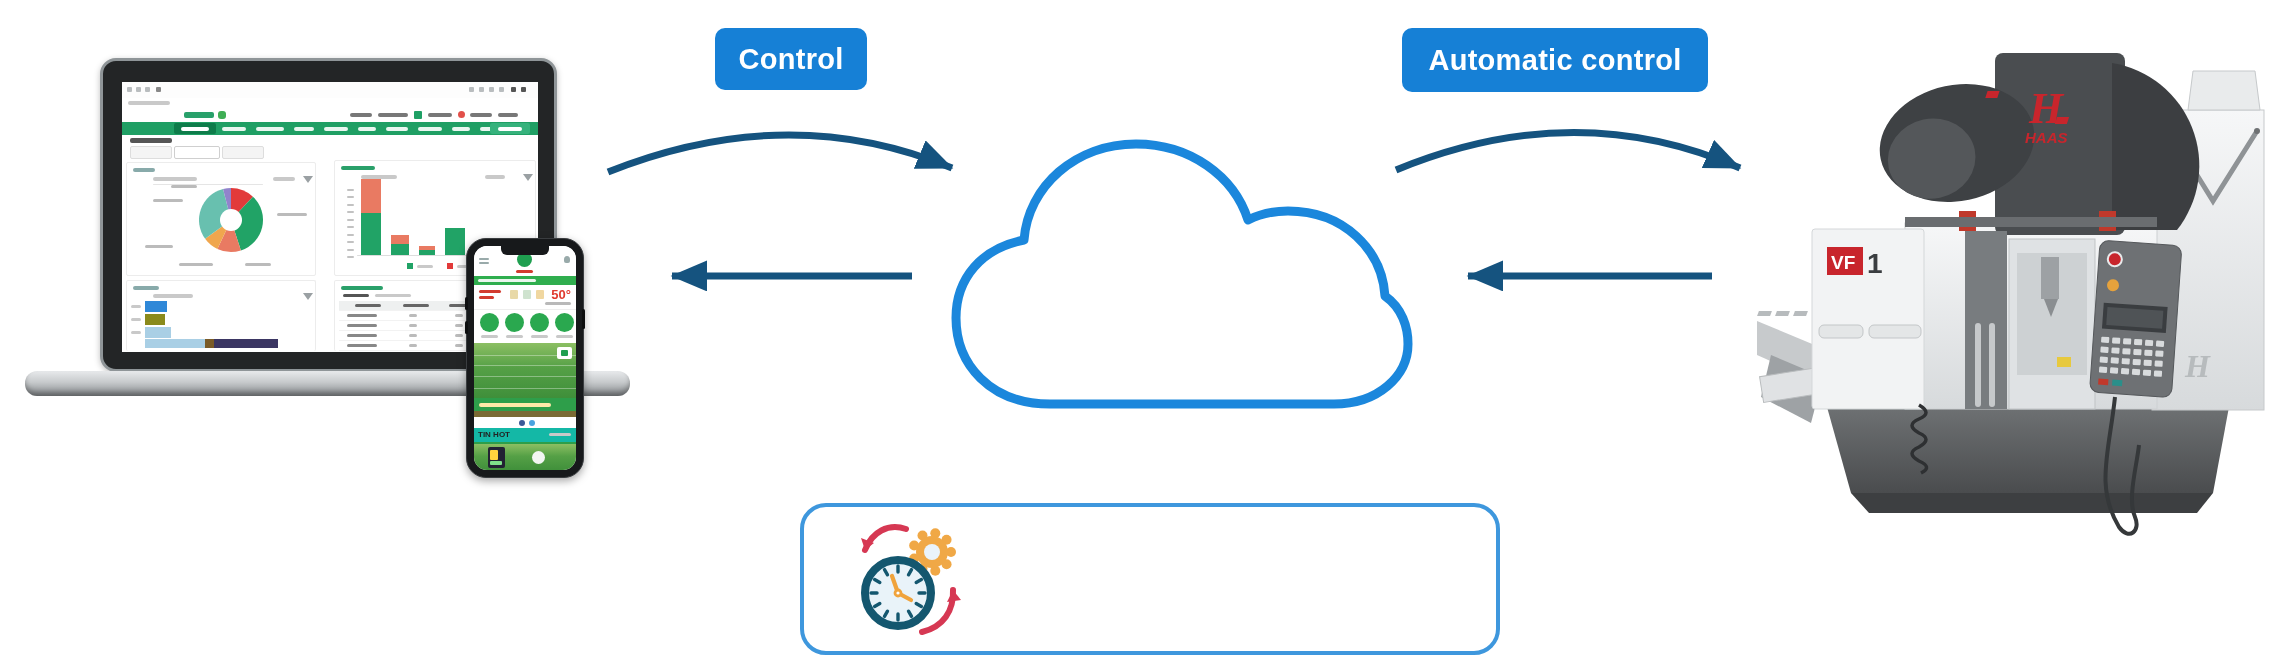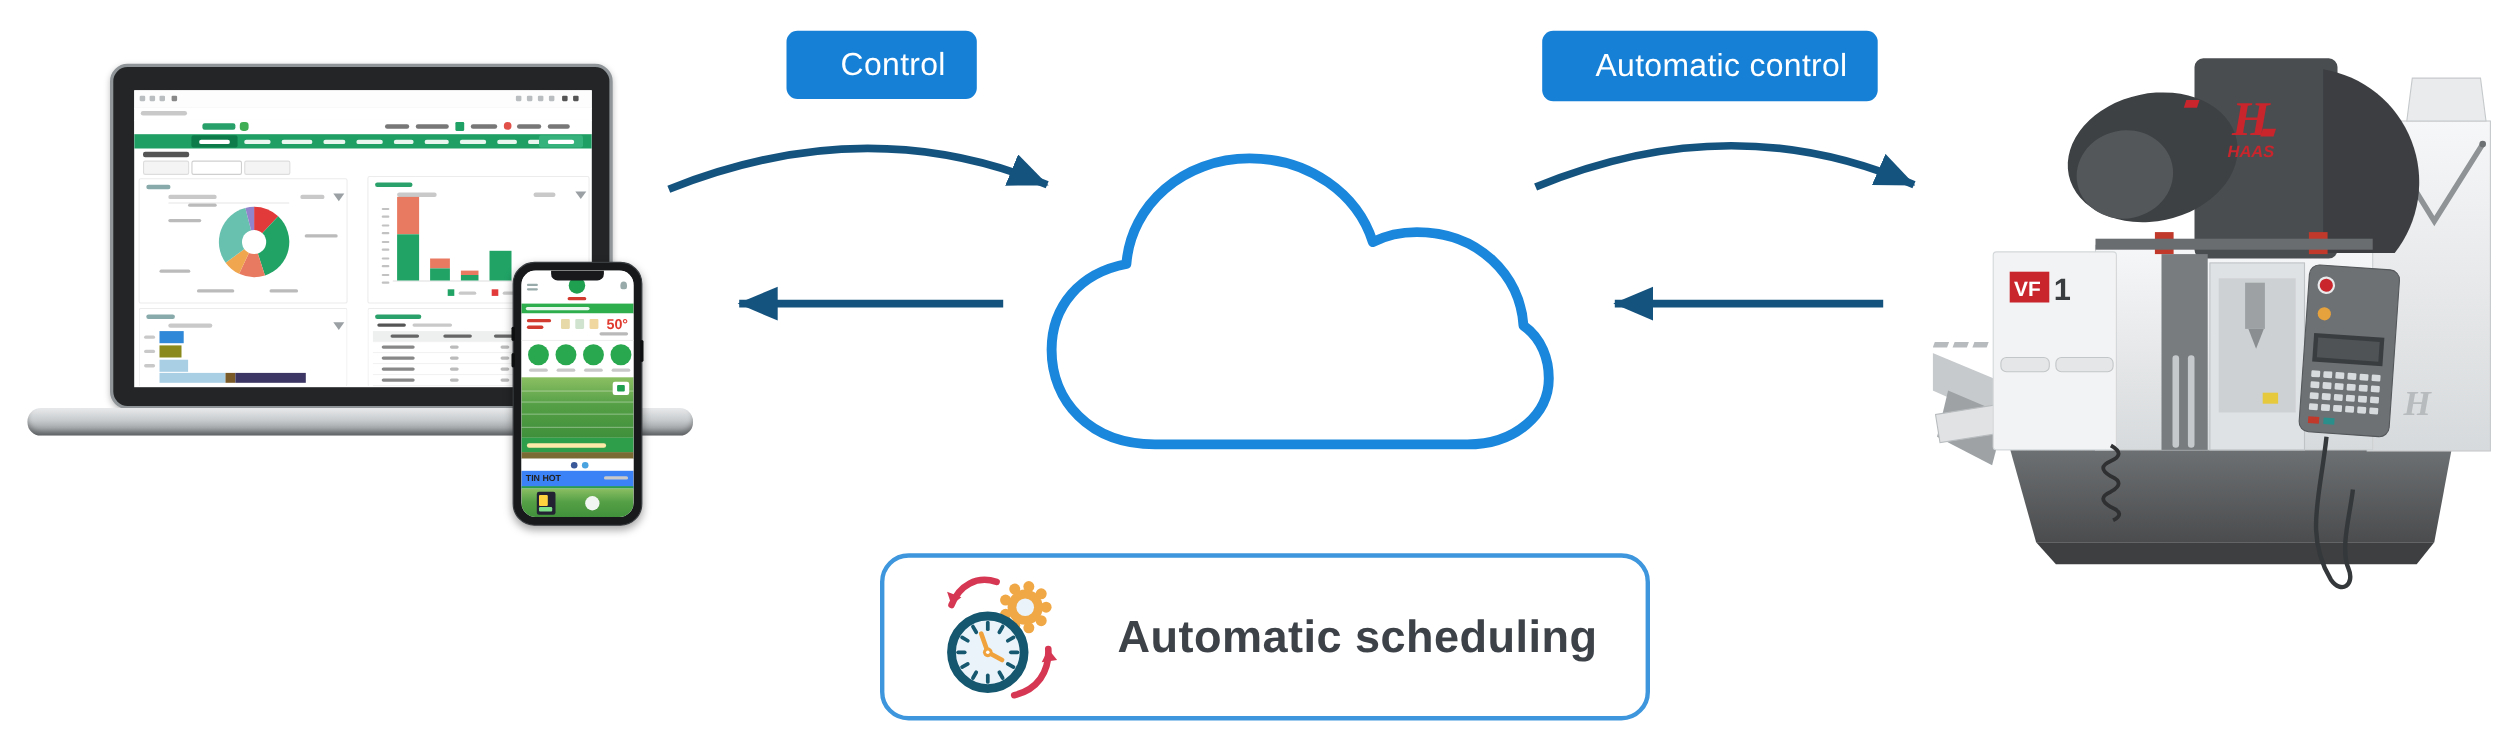--- a/index.html
+++ b/index.html
@@ -2,23 +2,23 @@
 <html><head>
 <meta charset="utf-8">
 <style>
   html,body{margin:0;padding:0;background:#fff;}
   .canvas{position:relative;width:2280px;height:672px;background:#ffffff;overflow:hidden;
           font-family:"Liberation Sans",sans-serif;}
   .abs{position:absolute;}
 
   
   .chip{position:absolute;display:flex;align-items:center;justify-content:center;
-        background:#1680d6;color:#fff;border-radius:10px;font-size:29px;font-weight:400;letter-spacing:.3px;padding-left:21px;}
+        background:#1680d6;color:#fff;border-radius:10px;font-size:29px;font-weight:700;letter-spacing:.3px;}
   .chip-control{left:715px;top:28px;width:152px;height:62px;}
-  .chip-auto{left:1402px;top:28px;width:284px;height:64px;}
+  .chip-auto{left:1402px;top:28px;width:306px;height:64px;}
 
   
   .cloud-wrap{left:930px;top:122px;width:490px;height:300px;}
   .cloud-title{position:absolute;left:0;top:168px;width:470px;text-align:center;
                color:#1a7ed6;font-size:47px;font-weight:700;letter-spacing:.5px;}
 
   
   .sched{left:800px;top:503px;width:700px;height:152px;border:4px solid #3e97dd;border-radius:26px;
          background:#fff;display:flex;align-items:center;box-sizing:border-box;}
   .sched-icon{margin-left:46px;width:120px;height:120px;flex:0 0 auto;}
@@ -143,21 +143,20 @@
           <line x1="58.5" y1="55.81346652052679" x2="61.5" y2="50.617314097820156"></line>
           <line x1="66.18653347947321" y1="63.49999999999999" x2="71.38268590217984" y2="60.499999999999986"></line>
         </g>
       <g stroke="#f0a33c" stroke-width="4.2" stroke-linecap="round">
         <line x1="48" y1="74" x2="42" y2="57"></line>
         <line x1="48" y1="74" x2="61" y2="81"></line>
       </g>
       <circle cx="48" cy="74" r="4.4" fill="#f0a33c"></circle>
       <circle cx="48" cy="74" r="1.6" fill="#fff"></circle>
     </svg>
-    <div class="sched-text">Automatic scheduling</div>
   </div>
 
   <div class="abs lap-screen">
     <div class="lap-content">
 
       <div class="browser">
         <div class="dot" style="left:5px;top:5px;"></div>
           <div class="dot" style="left:14px;top:5px;"></div>
         <div class="dot" style="left:23px;top:5px;"></div>
           <div class="dot" style="left:34px;top:5px;background:#888;"></div>
@@ -387,21 +386,21 @@
         <div class="dot" style="right:8px;top:7px;width:7px;height:6px;background:#1f9f50;"></div>
       </div>
       <div style="position:relative;height:13px;background:#2e9e4a;">
         <div class="bar" style="left:5px;top:5px;width:72px;height:3.5px;background:#ffe9a8;"></div>
       </div>
       <div style="height:6px;background:#7a6a34;"></div>
       <div style="position:relative;height:11px;background:#fff;">
         <div class="dot" style="left:45px;top:3px;width:6px;height:6px;border-radius:50%;background:#3b5998;"></div>
         <div class="dot" style="left:55px;top:3px;width:6px;height:6px;border-radius:50%;background:#4aa3df;"></div>
       </div>
-      <div style="position:relative;height:14px;background:#3b82f6;border-bottom:2px solid #2e9e4a;">
+      <div style="position:relative;height:14px;background:#14b8a6;border-bottom:2px solid #2e9e4a;">
         <div style="position:absolute;left:4px;top:2px;font-size:8px;font-weight:700;color:#222;">TIN HOT</div>
         <div class="bar" style="right:5px;top:5px;width:22px;height:3px;background:#c9c9c9;"></div>
       </div>
 
       <div class="field" style="height:27px;">
         <div class="dot" style="left:14px;top:3px;width:17px;height:21px;background:#223;border-radius:2px;"></div>
         <div class="dot" style="left:16px;top:6px;width:8px;height:10px;background:#ffd23e;"></div>
         <div class="dot" style="left:16px;top:17px;width:12px;height:4px;background:#7fe08a;"></div>
         <div class="dot" style="left:58px;top:7px;width:13px;height:13px;border-radius:50%;background:#f2f6f2;"></div>
       </div>

